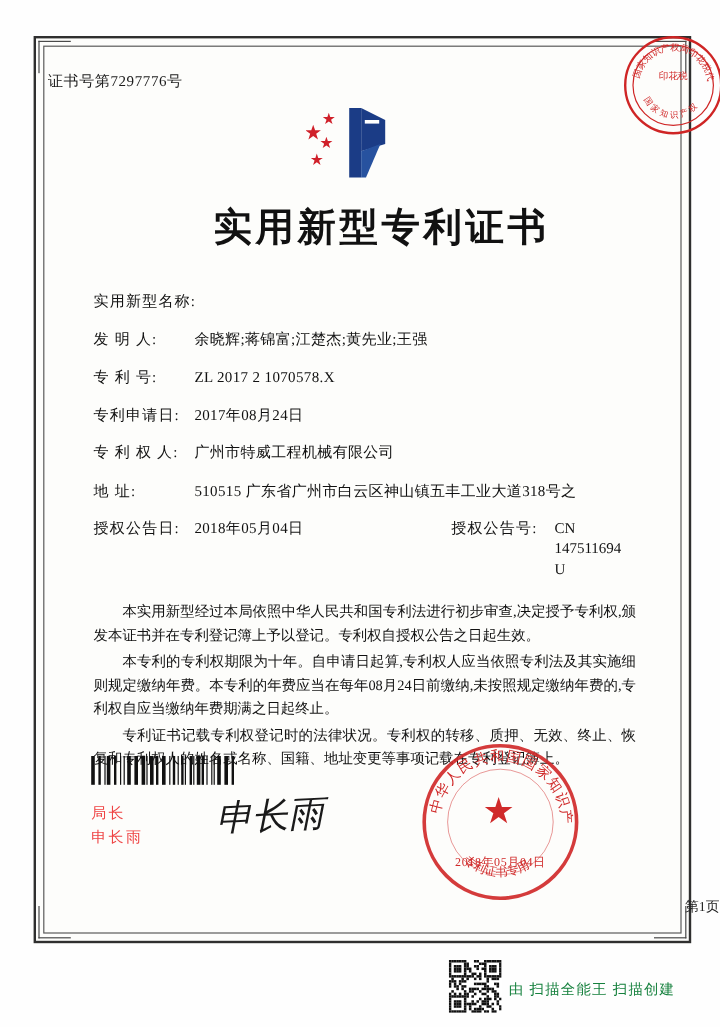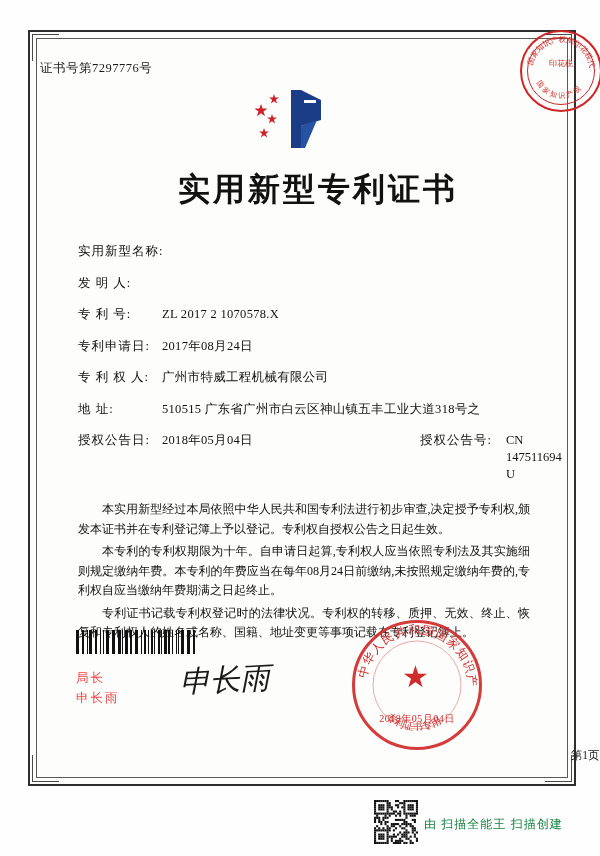--- a/index.html
+++ b/index.html
@@ -82,21 +82,21 @@
   }
   .field-row{
     display:flex;align-items:flex-start;margin-bottom:14.5px;
     line-height:17px;
   }
   .field-label{
     width:84px;flex:none;letter-spacing:1px;white-space:nowrap;
   }
   .field-value{flex:1;letter-spacing:.3px;}
   .field-row.pair .field-value{flex:none;width:214px;}
-  .field-label2{width:86px;flex:none;letter-spacing:1px;margin-left:44px;}
+  .field-label2{width:86px;flex:none;letter-spacing:1px;}
   .field-value2{flex:1;}
 
   
   .body-text{
     position:absolute;left:78px;top:497px;width:452px;
     font-size:12px;line-height:19.5px;color:#111;text-align:justify;
   }
   .body-text p{margin:3px 0 1px 0;text-indent:24px;}
 
   
@@ -217,20 +217,21 @@
   <div class="main-title">实用新型专利证书</div>
 
   <div class="fields">
 
     <div class="field-row">
       <div class="field-label">实用新型名称:</div>
     </div>
 
     <div class="field-row">
       <div class="field-label">发 明 人:</div>
+      <div class="field-value">余晓辉;蒋锦富;江楚杰;黄先业;王强</div>
     </div>
 
     <div class="field-row">
       <div class="field-label">专 利 号:</div>
       <div class="field-value">ZL 2017 2 1070578.X</div>
     </div>
 
     <div class="field-row">
       <div class="field-label">专利申请日:</div>
       <div class="field-value">2017年08月24日</div>

